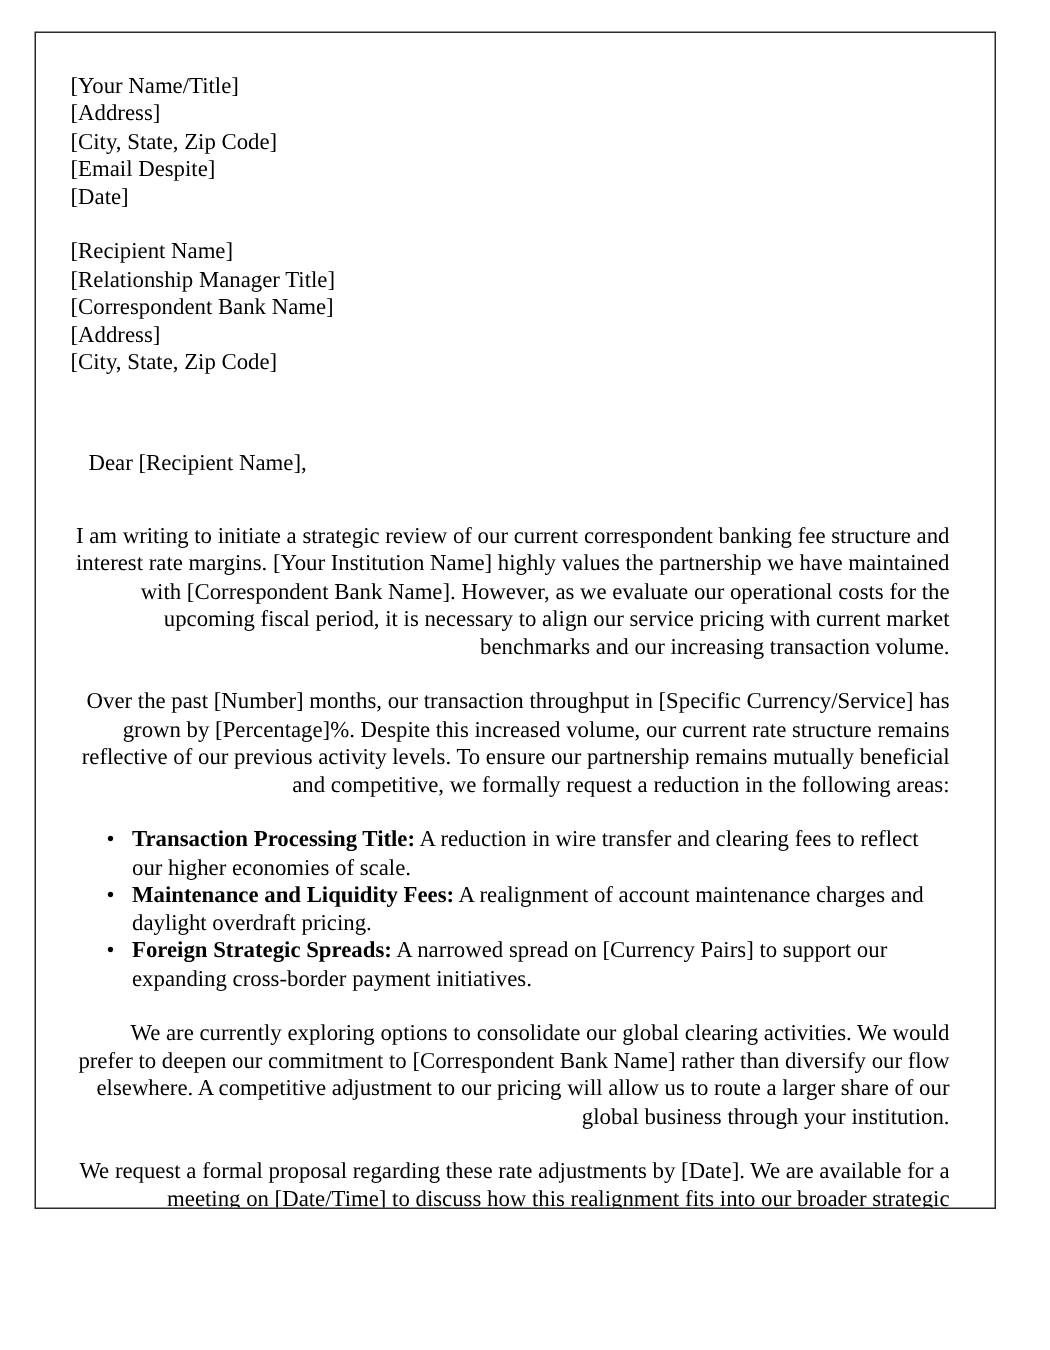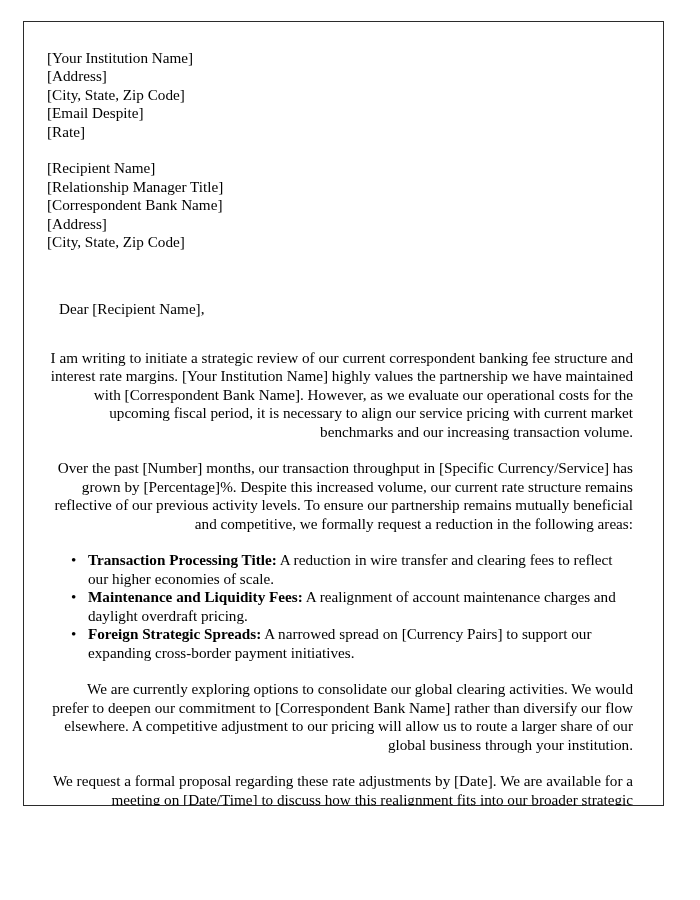--- a/index.html
+++ b/index.html
@@ -87,25 +87,25 @@
   }
 </style>
 </head>
 <body>
 
 <div class="page-frame">
   <div class="page-inner">
     <div class="doc-body">
 
       <div class="addr-block">
-        <span class="addr-line">[Your Institution Name]</span>
+        <span class="addr-line">[Your Name/Title]</span>
         <span class="addr-line">[Address]</span>
         <span class="addr-line">[City, State, Zip Code]</span>
         <span class="addr-line">[Email Despite]</span>
-        <span class="addr-line">[Rate]</span>
+        <span class="addr-line">[Date]</span>
       </div>
 
       <div class="block-gap"></div>
 
       <div class="addr-block">
         <span class="addr-line">[Recipient Name]</span>
         <span class="addr-line">[Relationship Manager Title]</span>
         <span class="addr-line">[Correspondent Bank Name]</span>
         <span class="addr-line">[Address]</span>
         <span class="addr-line">[City, State, Zip Code]</span>

